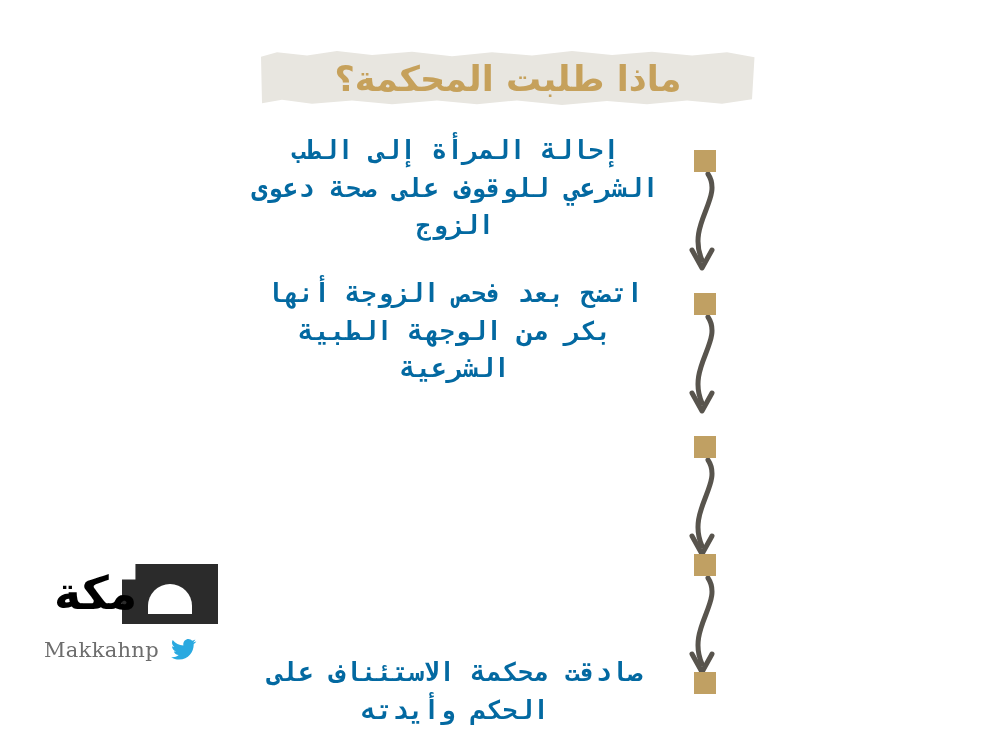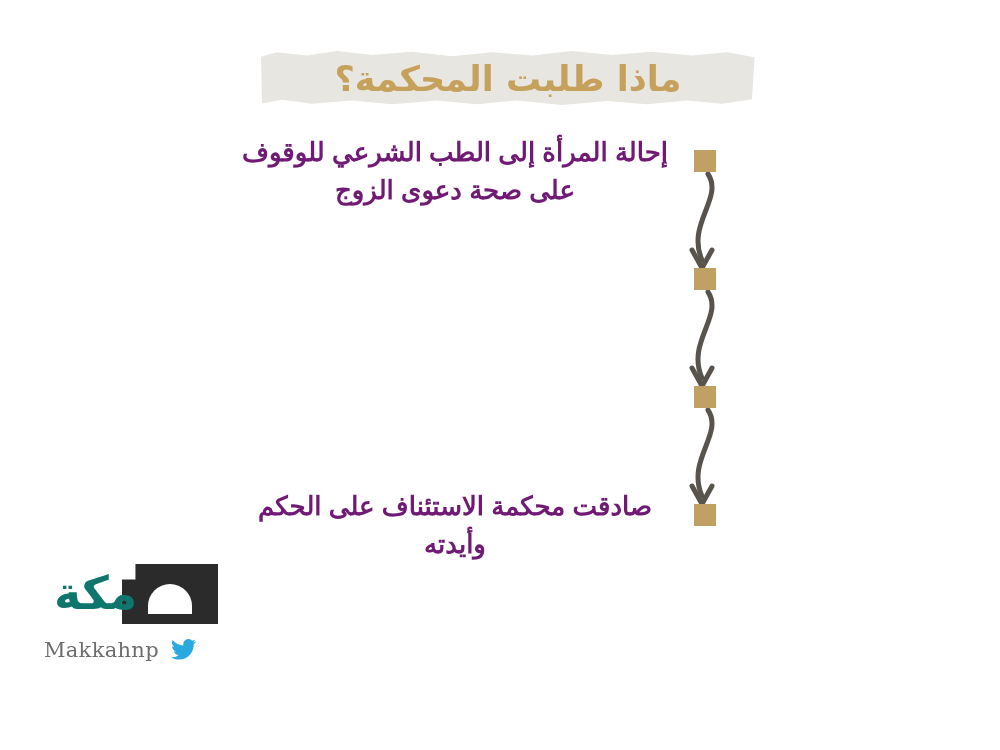--- a/index.html
+++ b/index.html
@@ -90,24 +90,24 @@
     width: 22px;
     height: 22px;
     background: #c0a063;
     display: block;
   }
   .step-text {
     flex: 1 1 auto;
     text-align: center;
     font-size: 26px;
     line-height: 1.45;
-    color: #701a75;
+    color: #0369a1;
     font-weight: 600;
     padding-top: 4px;
-    font-family: Liberation Sans, sans-serif;
+    font-family: Liberation Mono, monospace;
     direction: rtl;
   }
 
   
   .connector {
     position: absolute;
     left: 8px;
     top: 42px;
     width: 56px;
     height: 112px;
@@ -145,21 +145,21 @@
     height: 30px;
     background: #ffffff;
     border-radius: 22px 22px 0 0;
   }
   .arabic-mark {
     position: absolute;
     left: 6px;
     top: 8px;
     font-size: 46px;
     font-weight: bold;
-    color: #0f766e;
+    color: #000000;
     line-height: 1;
     font-family: "DejaVu Sans", "Liberation Sans", sans-serif;
   }
   .twitter-row {
     position: absolute;
     left: 6px;
     top: 76px;
     display: flex;
     align-items: center;
     gap: 12px;
@@ -190,20 +190,32 @@
         <div class="connector">
           <svg width="56" height="112" viewBox="0 0 56 112" fill="none">
             <path d="M30 2 C 46 26, 8 52, 24 88" stroke="#58544d" stroke-width="5" fill="none" stroke-linecap="round"></path>
             <path d="M14 78 L24 96 L34 78" stroke="#58544d" stroke-width="5" fill="none" stroke-linecap="round" stroke-linejoin="round"></path>
           </svg>
         </div>
       </div>
       <div class="step-text">إحالة المرأة إلى الطب الشرعي للوقوف على صحة دعوى الزوج</div>
     </div>
 
+    <div class="step">
+      <div class="bullet-col">
+        <span class="bullet"></span>
+        <div class="connector">
+          <svg width="56" height="112" viewBox="0 0 56 112" fill="none">
+            <path d="M30 2 C 46 26, 8 52, 24 88" stroke="#58544d" stroke-width="5" fill="none" stroke-linecap="round"></path>
+            <path d="M14 78 L24 96 L34 78" stroke="#58544d" stroke-width="5" fill="none" stroke-linecap="round" stroke-linejoin="round"></path>
+          </svg>
+        </div>
+      </div>
+      <div class="step-text">اتضح بعد فحص الزوجة أنها بكر من الوجهة الطبية الشرعية</div>
+    </div>
 
     <div class="step">
       <div class="bullet-col">
         <span class="bullet"></span>
         <div class="connector">
           <svg width="56" height="112" viewBox="0 0 56 112" fill="none">
             <path d="M30 2 C 46 26, 8 52, 24 88" stroke="#58544d" stroke-width="5" fill="none" stroke-linecap="round"></path>
             <path d="M14 78 L24 96 L34 78" stroke="#58544d" stroke-width="5" fill="none" stroke-linecap="round" stroke-linejoin="round"></path>
           </svg>
         </div>

